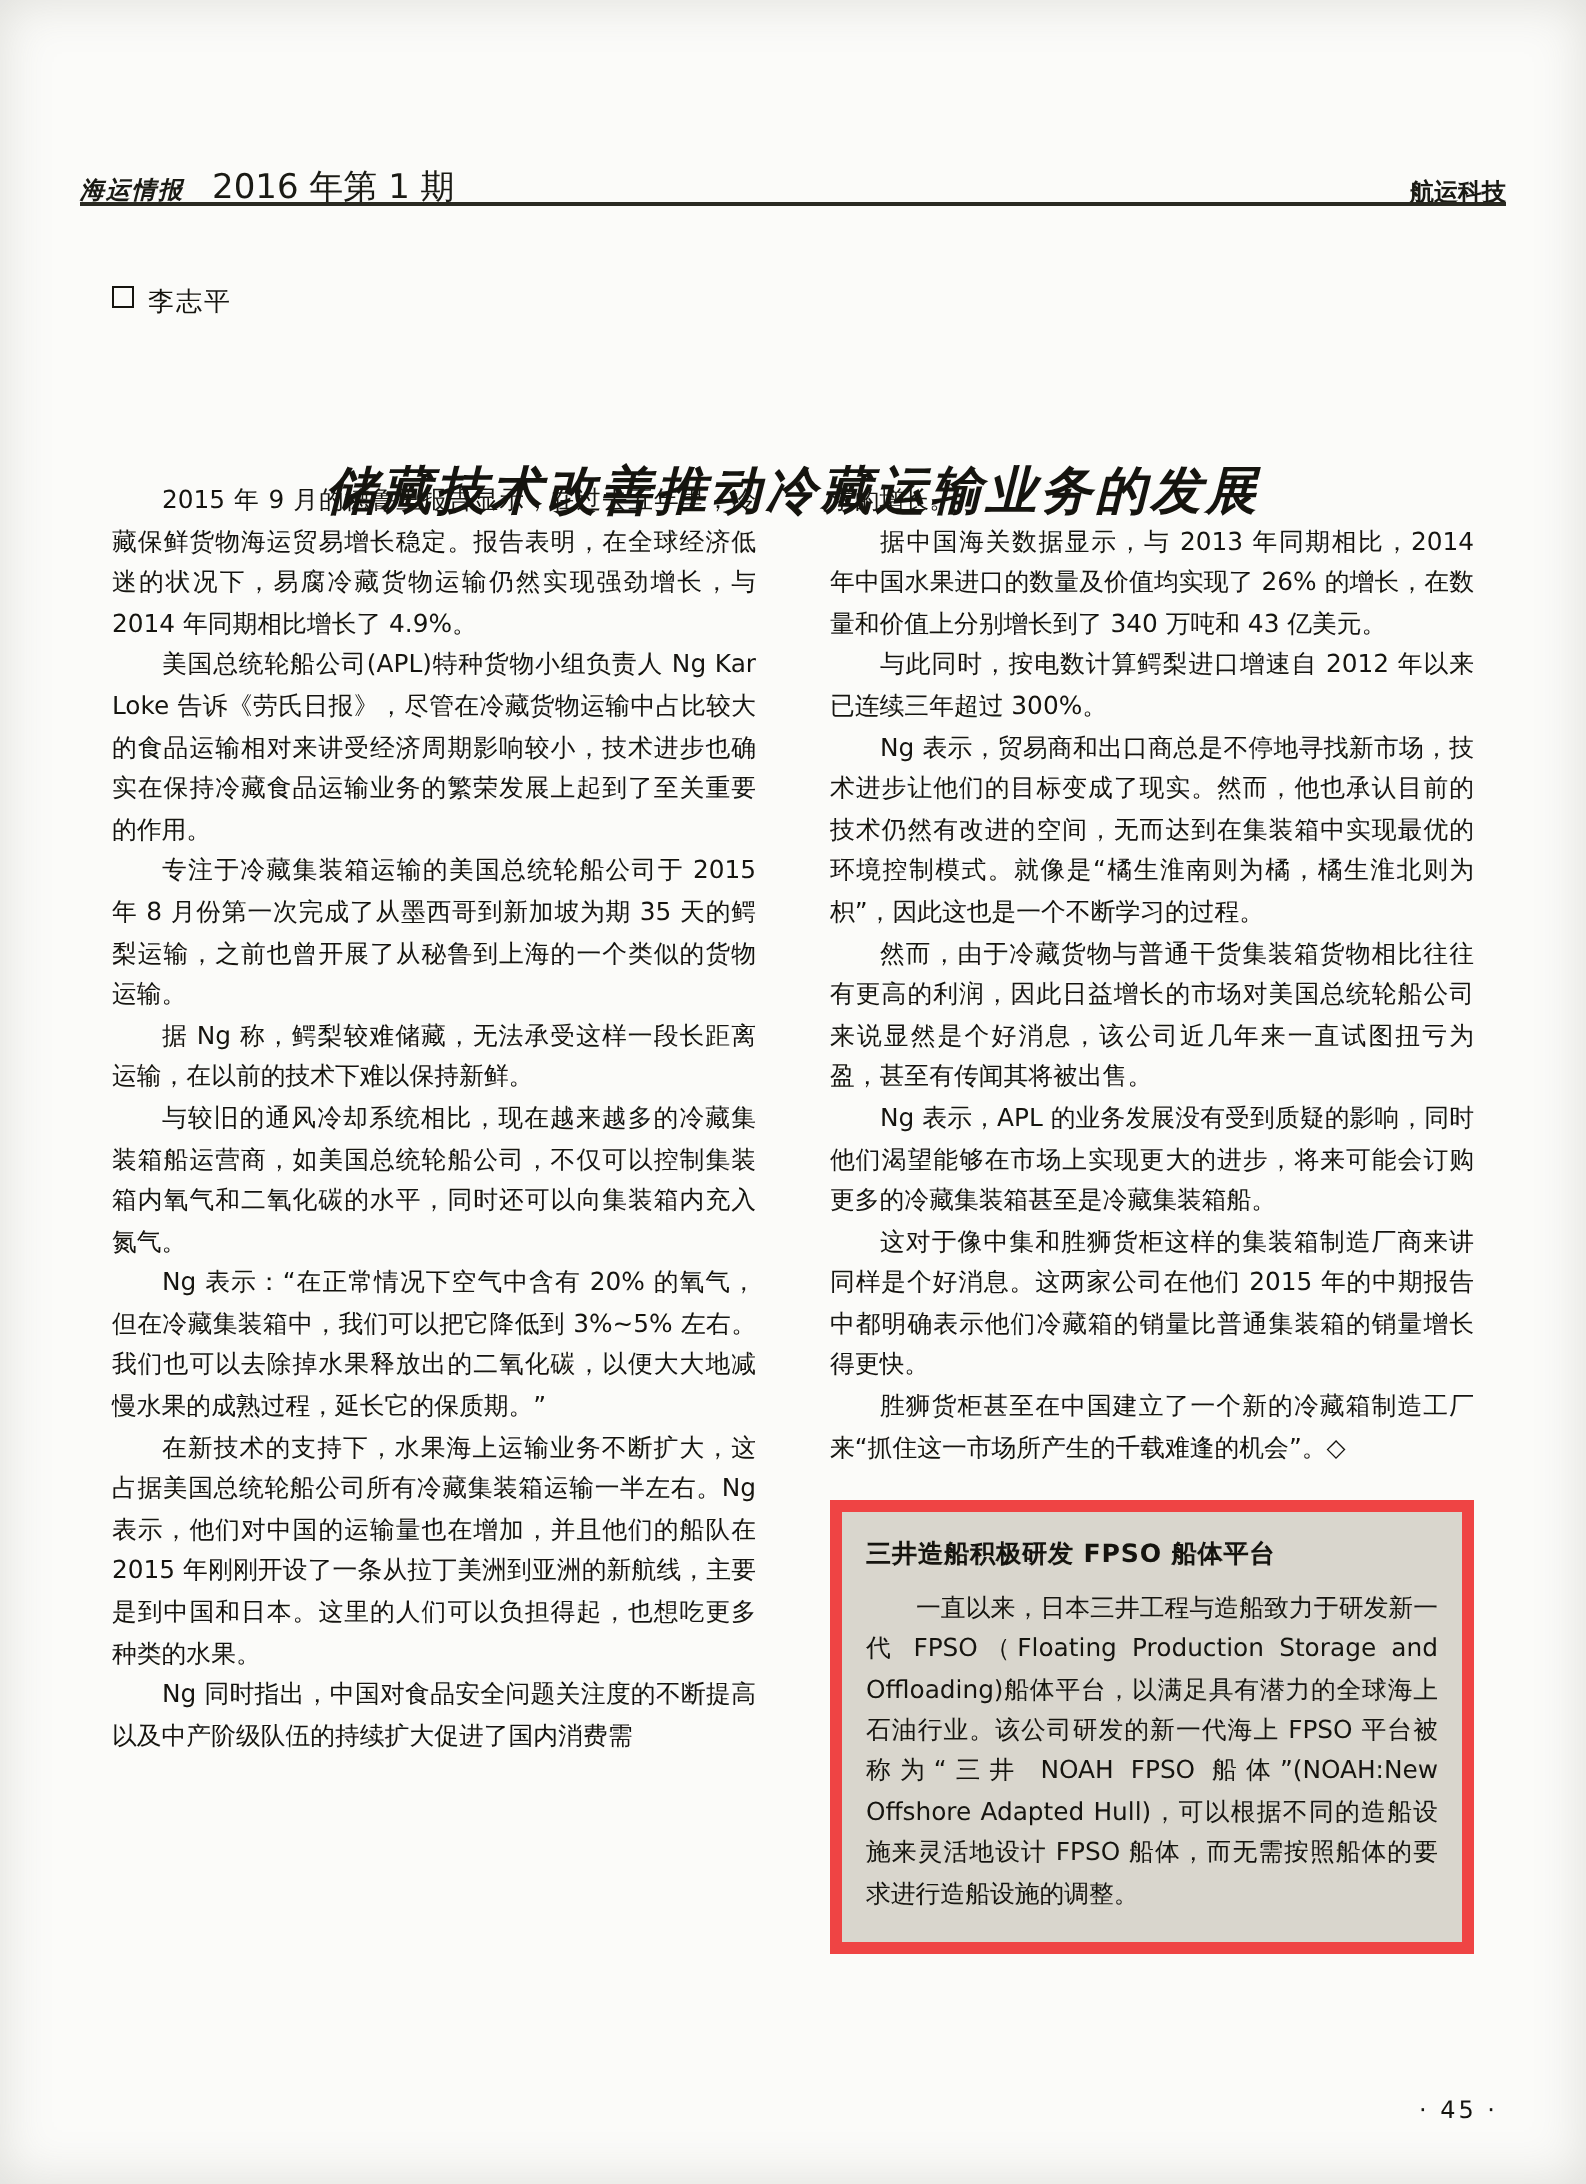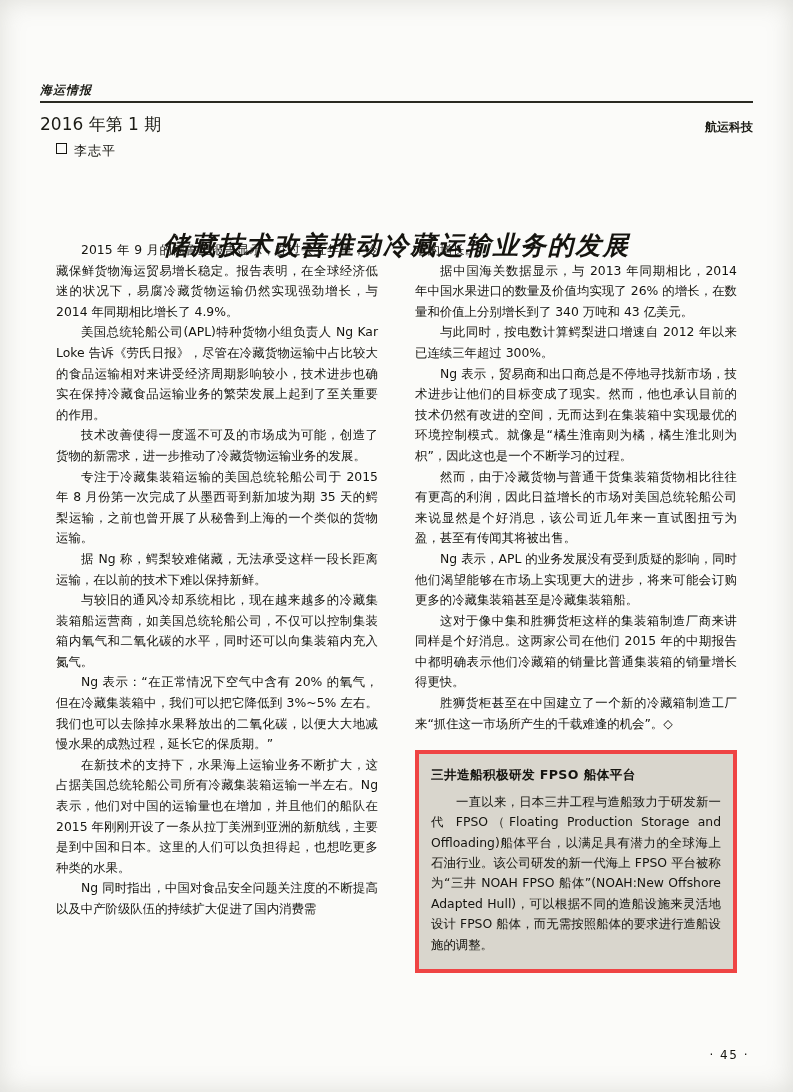--- a/index.html
+++ b/index.html
@@ -29,21 +29,20 @@
     top: 82px;
     width: 713px;
     display: flex;
     align-items: flex-end;
     justify-content: space-between;
   }
   .header-left {
     display: flex;
     align-items: baseline;
     gap: 14px;
-    flex-direction: column;
   }
   .journal-name {
     font-family: "DejaVu Serif", "Liberation Serif", serif;
     font-weight: bold;
     font-size: 12px;
     letter-spacing: 1px;
     color: #1a1a14;
     font-style: italic;
   }
   .issue {
@@ -118,21 +117,21 @@
     margin: 0;
     text-indent: 25px;
     text-align: justify;
     text-justify: inter-ideograph;
   }
   .col p.noindent { text-indent: 0; }
   
   .sidebar-box {
     margin-top: 16px;
     background: #d9d6cd;
-    border: 4px solid #ef4444;
+    border: 6px solid #ef4444;
     padding: 11px 12px 14px 12px;
     box-sizing: border-box;
     width: 322px;
   }
   .sidebar-title {
     font-weight: bold;
     font-size: 12.6px;
     letter-spacing: 0.4px;
     margin-bottom: 6px;
     color: #15140f;
@@ -180,21 +179,20 @@
     <span class="author-box"></span><span>李志平</span>
   </div>
 
   <div class="article-title">储藏技术改善推动冷藏运输业务的发展</div>
 
   <div class="columns">
 
     <div class="col">
       <p>2015 年 9 月的德鲁里报告显示，在过去五年里，冷藏保鲜货物海运贸易增长稳定。报告表明，在全球经济低迷的状况下，易腐冷藏货物运输仍然实现强劲增长，与 2014 年同期相比增长了 4.9%。</p>
       <p>美国总统轮船公司(APL)特种货物小组负责人 Ng Kar Loke 告诉《劳氏日报》，尽管在冷藏货物运输中占比较大的食品运输相对来讲受经济周期影响较小，技术进步也确实在保持冷藏食品运输业务的繁荣发展上起到了至关重要的作用。</p>
-      <p>技术改善使得一度遥不可及的市场成为可能，创造了货物的新需求，进一步推动了冷藏货物运输业务的发展。</p>
       <p>专注于冷藏集装箱运输的美国总统轮船公司于 2015 年 8 月份第一次完成了从墨西哥到新加坡为期 35 天的鳄梨运输，之前也曾开展了从秘鲁到上海的一个类似的货物运输。</p>
       <p>据 Ng 称，鳄梨较难储藏，无法承受这样一段长距离运输，在以前的技术下难以保持新鲜。</p>
       <p>与较旧的通风冷却系统相比，现在越来越多的冷藏集装箱船运营商，如美国总统轮船公司，不仅可以控制集装箱内氧气和二氧化碳的水平，同时还可以向集装箱内充入氮气。</p>
       <p>Ng 表示：“在正常情况下空气中含有 20% 的氧气，但在冷藏集装箱中，我们可以把它降低到 3%~5% 左右。我们也可以去除掉水果释放出的二氧化碳，以便大大地减慢水果的成熟过程，延长它的保质期。”</p>
       <p>在新技术的支持下，水果海上运输业务不断扩大，这占据美国总统轮船公司所有冷藏集装箱运输一半左右。Ng 表示，他们对中国的运输量也在增加，并且他们的船队在 2015 年刚刚开设了一条从拉丁美洲到亚洲的新航线，主要是到中国和日本。这里的人们可以负担得起，也想吃更多种类的水果。</p>
       <p>Ng 同时指出，中国对食品安全问题关注度的不断提高以及中产阶级队伍的持续扩大促进了国内消费需</p>
     </div>
 
     <div class="col">
       <p class="noindent">求的增长。</p>

